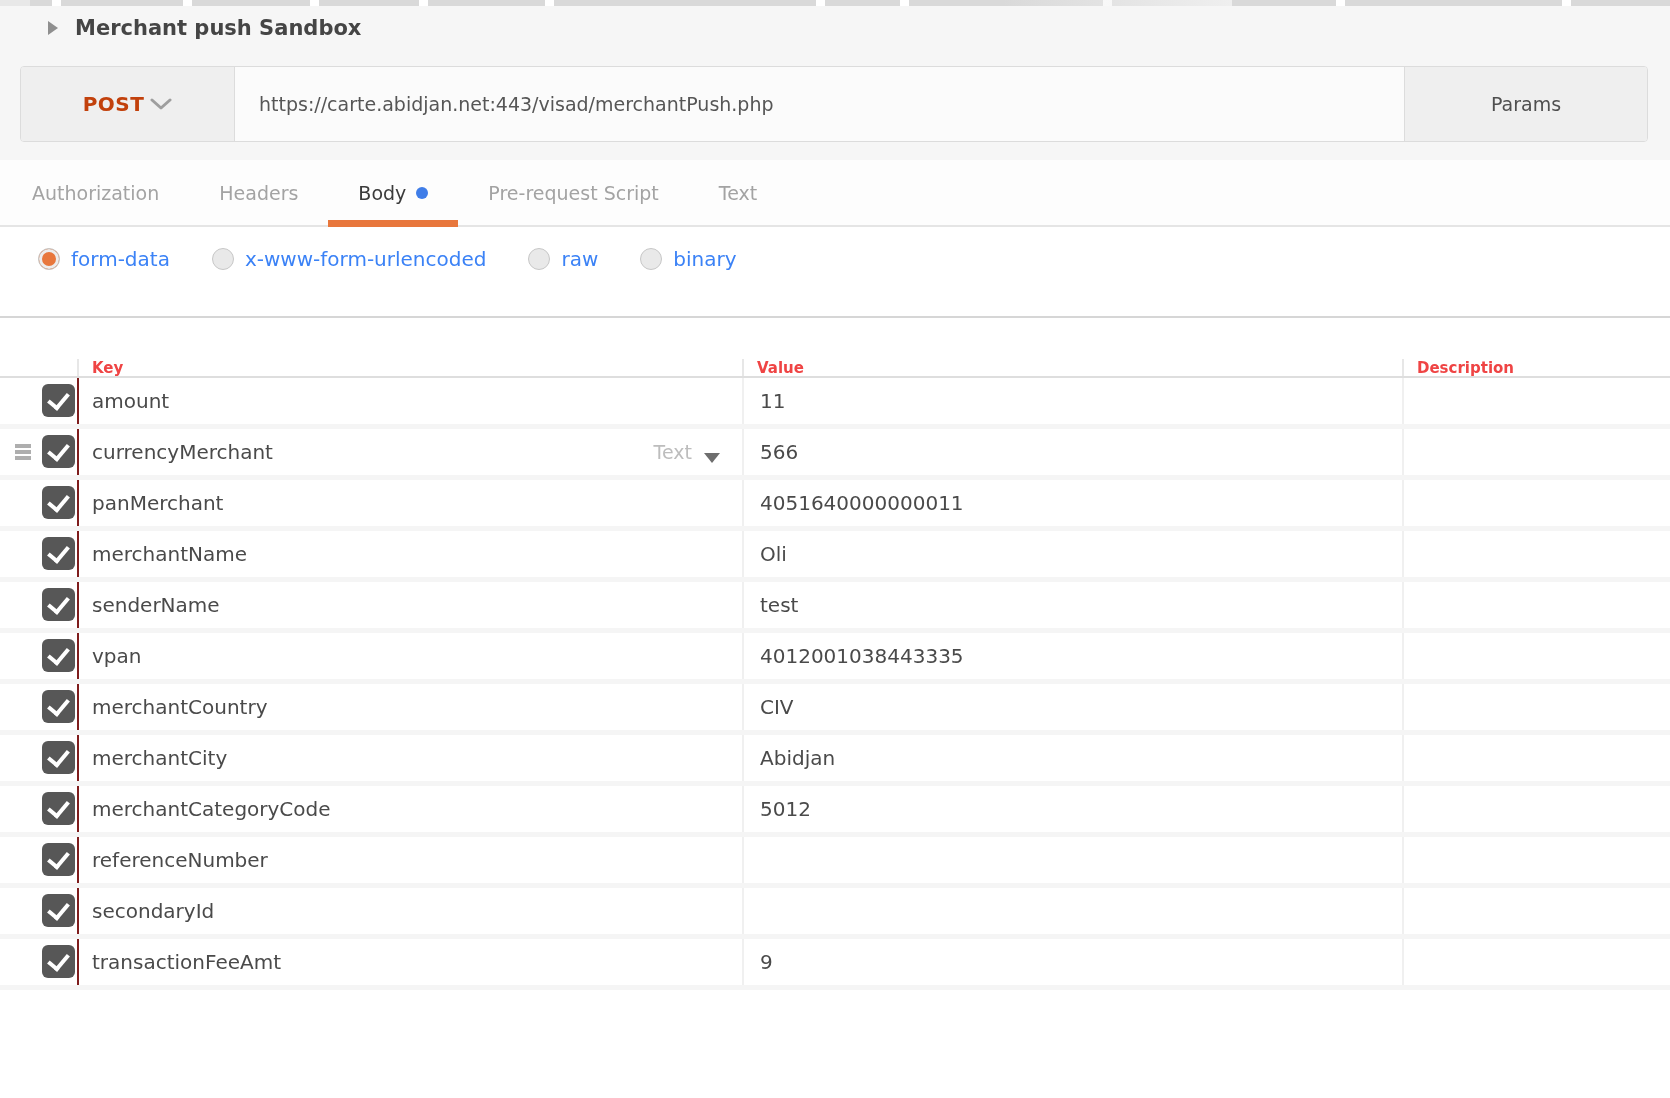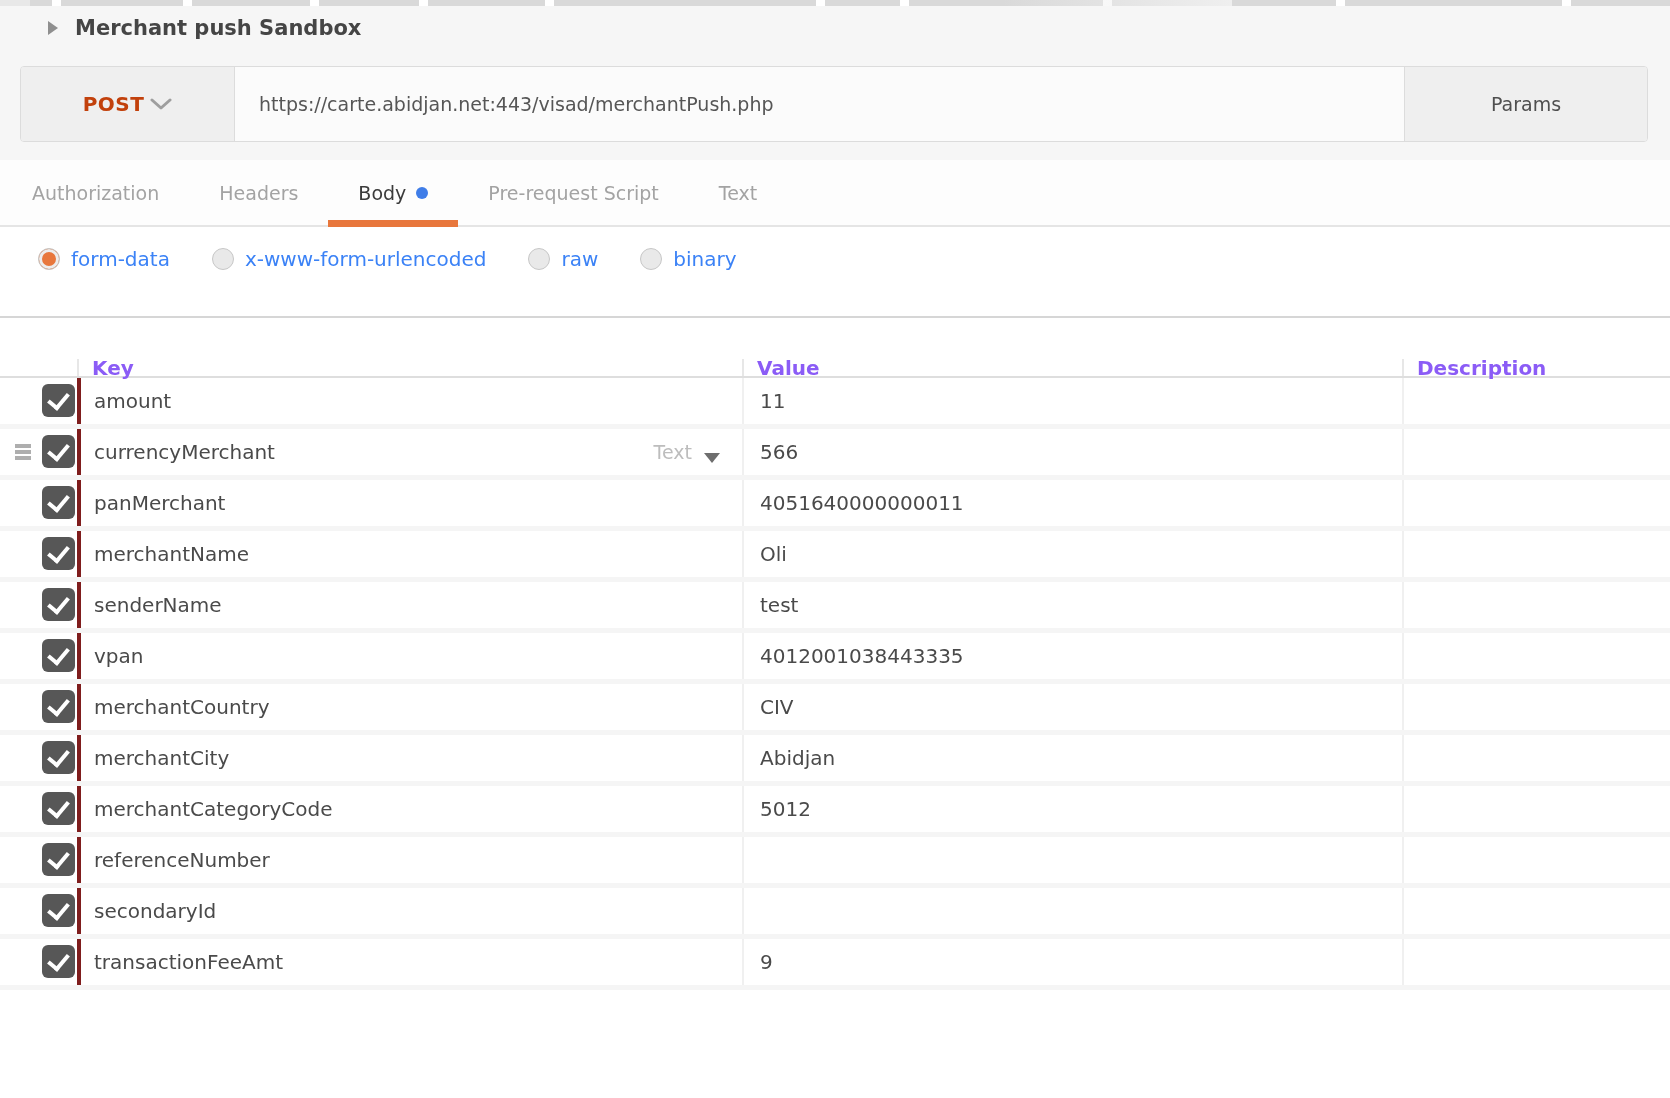--- a/index.html
+++ b/index.html
@@ -51,25 +51,25 @@
                display:flex; align-items:center; gap:42px; padding-left:38px; }
   .mode { display:flex; align-items:center; cursor:pointer; }
   .radio { width:22px; height:22px; border-radius:50%; border:1px solid #c7c7c7;
            background:#e9e9e9; margin-right:11px; flex:0 0 auto; }
   .radio.selected { background:var(--accent-orange,#e8773c); box-shadow:inset 0 0 0 3px #ededed; }
   .mode .m-txt { font-size:20px; color:#3b82f6; }
 
   
   .kv-table { position:absolute; top:316px; left:0; right:0; border-top:2px solid #d6d6d6; background:#fff; }
   .t-header { display:flex; height:60px; border-bottom:2px solid #dedede; }
-  .t-header .hcell { display:flex; align-items:center; font-size:20px; font-weight:bold; color:#8b5cf6;margin-top:41px; }
+  .t-header .hcell { display:flex; align-items:center; font-size:15px; font-weight:bold; color:#ef4444;margin-top:41px; }
   .t-row { display:flex; height:51px; border-bottom:5px solid #f5f5f5; background:#fff; }
   .cell { display:flex; align-items:center; }
   .c-check { width:77px; position:relative; }
-  .c-key   { width:665px; border-left:4px solid #7f1d1d; padding-left:13px; position:relative; }
+  .c-key   { width:665px; border-left:2px solid #7f1d1d; padding-left:13px; position:relative; }
   .c-value { width:660px; border-left:2px solid #f0f0f0; padding-left:16px;text-align:center; }
   .c-desc  { flex:1;      border-left:2px solid #f0f0f0; padding-left:13px; }
   .t-header .c-key, .t-header .c-value, .t-header .c-desc { border-left:2px solid #e7e7e7; padding-left:13px; }
   .c-key .cell-text, .c-value, .c-desc { font-size:20px; color:#4a4a4a; white-space:nowrap; }
 
   .checkbox { position:absolute; left:42px; top:50%; margin-top:-17px; width:33px; height:33px;
               border-radius:6px; background:var(--checkbox-dark,#575757); cursor:pointer; }
   .checkbox.checked::after { content:''; position:absolute; left:10px; top:5px; width:9px; height:16px;
               border-right:4px solid #fff; border-bottom:4px solid #fff; transform:rotate(40deg); }
 

